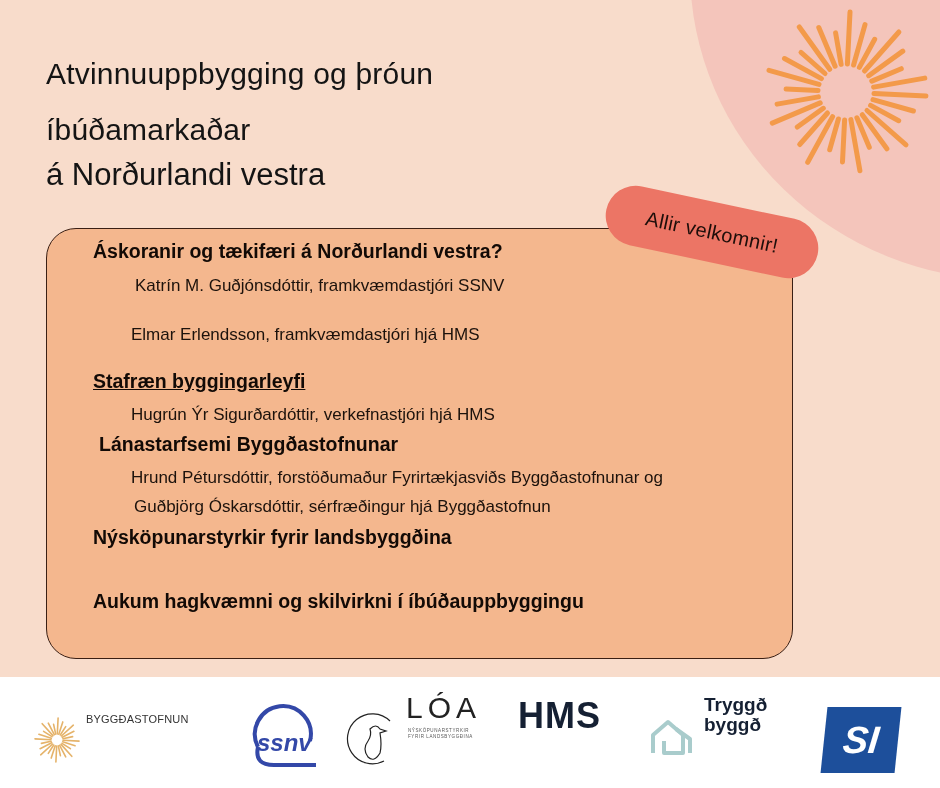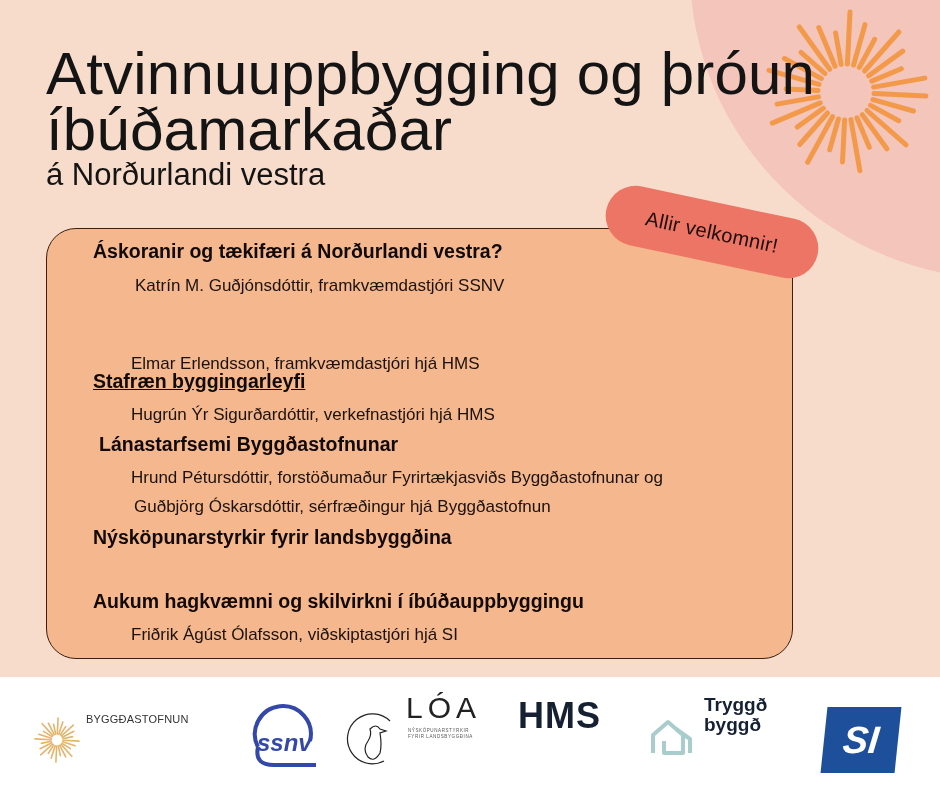--- a/index.html
+++ b/index.html
@@ -17,21 +17,21 @@
     .blob {
       position: absolute; left: 690px; top: -340px;
       width: 640px; height: 620px;
       background: #f4c5bb;
       border-radius: 50%;
     }
     .sunburst { position: absolute; left: 762px; top: 8px; width: 168px; height: 168px; }
 
     .title {
       position: absolute; left: 46px; top: 46px;
-      font-size: 60px; line-height: 56px; font-weight: 400; letter-spacing: 0.2px;
+      font-size: 30px; line-height: 56px; font-weight: 400; letter-spacing: 0.2px;
       color: #141414;
     }
     .subtitle {
       position: absolute; left: 46px; top: 155px;
       font-size: 31px; line-height: 40px; color: #141414;
     }
 
     .program {
       position: absolute; left: 46px; top: 228px;
       width: 747px; height: 431px;
@@ -125,33 +125,32 @@
   <div class="title">
     <div>Atvinnuuppbygging og þróun</div>
     <div>íbúðamarkaðar</div>
   </div>
   <div class="subtitle">á Norðurlandi vestra</div>
 
   <div class="program">
     <div class="item-title" style="left:46px; top:11px;">Áskoranir og tækifæri á Norðurlandi vestra?</div>
     <div class="item-speaker" style="left:88px; top:47px;">Katrín M. Guðjónsdóttir, framkvæmdastjóri SSNV</div>
 
-    <div class="item-speaker" style="left:84px; top:125px;text-align:center;">Elmar Erlendsson, framkvæmdastjóri hjá HMS</div>
+    <div class="item-speaker" style="left:84px; top:96px;text-align:center;">Elmar Erlendsson, framkvæmdastjóri hjá HMS</div>
 
     <div class="item-title" style="left:46px; top:141px;text-decoration:underline;">Stafræn byggingarleyfi</div>
     <div class="item-speaker" style="left:84px; top:176px;">Hugrún Ýr Sigurðardóttir, verkefnastjóri hjá HMS</div>
 
     <div class="item-title" style="left:52px; top:204px;">Lánastarfsemi Byggðastofnunar</div>
     <div class="item-speaker" style="left:84px; top:239px;">Hrund Pétursdóttir, forstöðumaður Fyrirtækjasviðs Byggðastofnunar og</div>
     <div class="item-speaker" style="left:87px; top:268px;">Guðbjörg Óskarsdóttir, sérfræðingur hjá Byggðastofnun</div>
 
     <div class="item-title" style="left:46px; top:297px;">Nýsköpunarstyrkir fyrir landsbyggðina</div>
 
     <div class="item-title" style="left:46px; top:361px;">Aukum hagkvæmni og skilvirkni í íbúðauppbyggingu</div>
-    <div class="item-speaker" style="left:84px; top:396px;">Friðrik Ágúst Ólafsson, viðskiptastjóri hjá SI</div>
   </div>
 
   <div class="badge">
     <span>Allir velkomnir!</span>
   </div>
 </div>
 
 <div class="footer">
 
   <div class="logo" style="left:0; top:0; width:220px; height:111px;">

